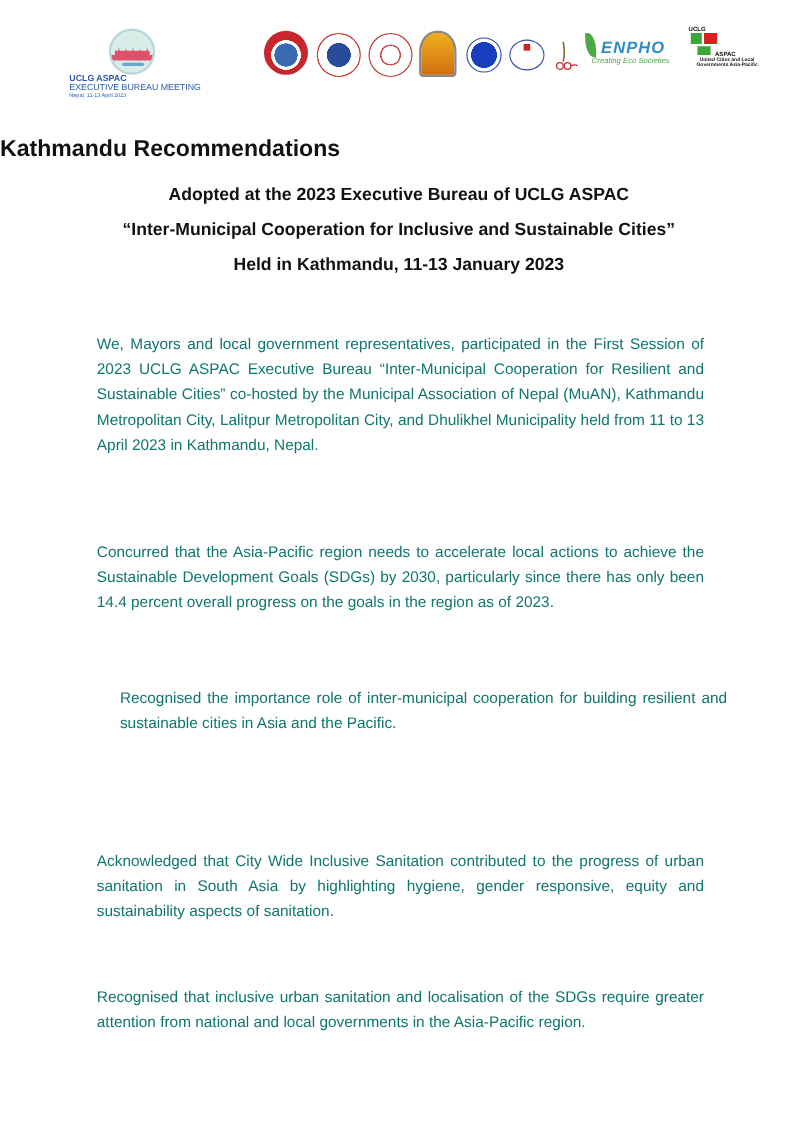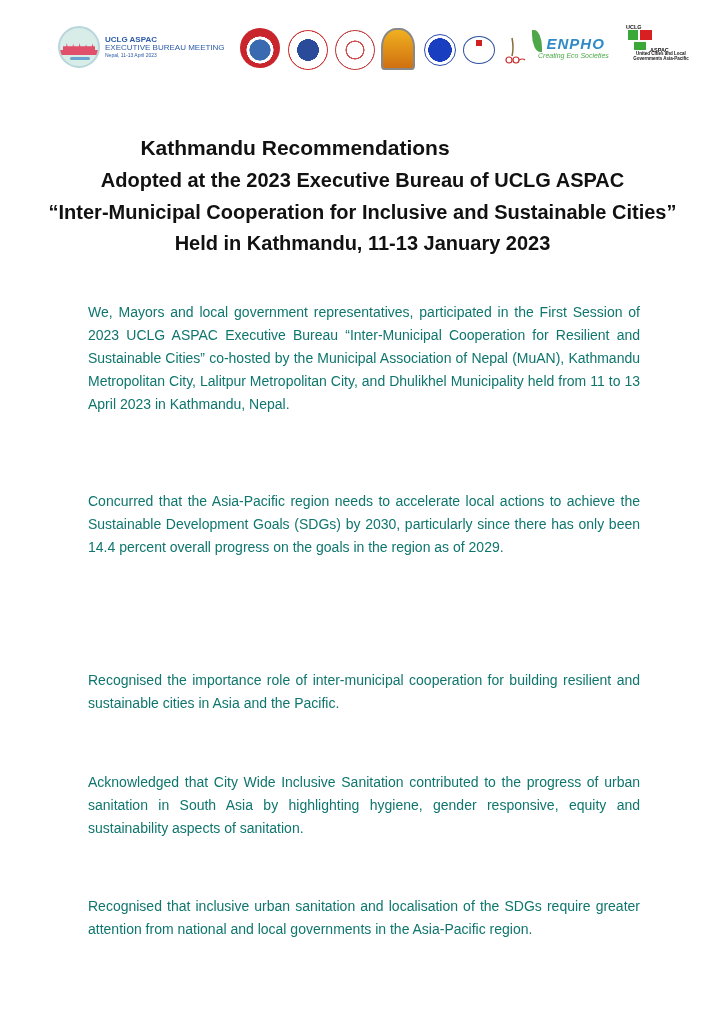--- a/index.html
+++ b/index.html
@@ -1,18 +1,18 @@
 <!DOCTYPE html>
 <html><head>
 <meta charset="utf-8">
 <style>
   html, body { margin: 0; padding: 0; background: #ffffff; }
   body { width: 725px; height: 1024px; position: relative; overflow: hidden; font-family: "Liberation Sans", "DejaVu Sans", sans-serif; color: #111; }
   .header { position: absolute; top: 22px; left: 58px; right: 40px; height: 56px; }
-  .logo-event { position: absolute; left: 0; top: 4px; display: flex; align-items: center; }
+  .logo-event { position: absolute; left: 0; top: 4px; display: flex; align-items: center; flex-direction: column; }
   .event-circle { width: 38px; height: 38px; border-radius: 50%; background: #d8ece8; border: 2px solid #b8d6dc; position: relative; overflow: hidden; }
   .event-circle .skyline { position: absolute; left: 3px; right: 3px; top: 15px; height: 8px; background: #e0506a; clip-path: polygon(0 100%,0 40%,10% 40%,12% 0,14% 40%,30% 40%,32% 10%,34% 40%,50% 40%,52% 0,54% 40%,70% 40%,72% 20%,74% 40%,90% 40%,92% 5%,94% 40%,100% 40%,100% 100%); }
   .event-circle .band { position: absolute; left: 0; right: 0; top: 22px; height: 5px; background: #e0506a; }
   .event-circle .river { position: absolute; left: 10px; right: 8px; top: 29px; height: 3px; background: #6aa5cf; border-radius: 3px; }
   .event-text { margin-left: 5px; line-height: 1.05; }
   .event-text .l1 { font-size: 8px; font-weight: bold; color: #2b5aa8; }
   .event-text .l2 { font-size: 8px; font-weight: normal; color: #2b5aa8; }
   .event-text .l3 { font-size: 5px; color: #2b5aa8; }
   .seal { position: absolute; top: 8px; width: 38px; height: 38px; border-radius: 50%; }
   .seal-nepal { left: 182px; background: radial-gradient(circle at 50% 55%, #3a6bb0 0 35%, #ffffff 36% 45%, #c8262c 46% 100%); width: 40px; height: 40px; top: 6px; }
@@ -29,30 +29,30 @@
   .enpho .tag { display: block; font-size: 7px; font-style: italic; color: #4ea84a; margin-left: 6px; }
   .uclg { position: absolute; left: 568px; top: 2px; width: 70px; }
   .uclg .t1 { font-size: 5.5px; font-weight: bold; color: #111; }
   .uclg .grid { position: relative; width: 26px; height: 22px; margin-left: 2px; }
   .uclg .g1 { position: absolute; left: 0; top: 0; width: 10px; height: 10px; background: #3aa838; }
   .uclg .g2 { position: absolute; left: 12px; top: 0; width: 12px; height: 10px; background: #d82020; }
   .uclg .g3 { position: absolute; left: 6px; top: 12px; width: 12px; height: 8px; background: #3aa838; }
   .uclg .t2 { position: absolute; left: 22px; top: 17px; font-size: 5.5px; font-weight: bold; color: #111; }
   .uclg .t3 { font-size: 4.5px; font-weight: bold; color: #111; text-align: center; line-height: 1.1; }
 
-  .title { position: absolute; top: 136px; left: 0; width: 590px; text-align: center; font-size: 21px; font-weight: bold; color: #111; }
-  .subtitle { position: absolute; left: 0; width: 725px; text-align: center; font-size: 20px; font-weight: bold; color: #111; }
+  .title { position: absolute; top: 124px; left: 0; width: 590px; font-size: 21px; font-weight: bold; color: #111; }
+  .subtitle { position: absolute; left: 0; width: 725px; text-align: center; font-size: 16px; font-weight: bold; color: #111; }
   .st1 { top: 169px; }
   .st2 { top: 201px; }
   .st3 { top: 232px; }
 
   .para { position: absolute; left: 88px; width: 552px; font-size: 14px; line-height: 23px; text-align: justify; color: #0f766e; }
   .p1 { top: 287px; }
   .p2 { top: 476px; }
-  .p3 { top: 655px; }
+  .p3 { top: 609px; margin-left: 21px; }
   .p4 { top: 727px; margin-top: 44px; }
   .p5 { top: 881px; }
 </style>
 </head>
 <body>
 
 <div class="header">
   <div class="logo-event">
     <div class="event-circle">
       <div class="skyline"></div>
@@ -95,16 +95,16 @@
     <div class="t3">United Cities and Local Governments Asia-Pacific</div>
   </div>
 </div>
 
 <div class="title">Kathmandu Recommendations</div>
 <div class="subtitle st1">Adopted at the 2023 Executive Bureau of UCLG ASPAC</div>
 <div class="subtitle st2">“Inter-Municipal Cooperation for Inclusive and Sustainable Cities”</div>
 <div class="subtitle st3">Held in Kathmandu, 11-13 January 2023</div>
 
 <p class="para p1">We, Mayors and local government representatives, participated in the First Session of 2023 UCLG ASPAC Executive Bureau “Inter-Municipal Cooperation for Resilient and Sustainable Cities” co-hosted by the Municipal Association of Nepal (MuAN), Kathmandu Metropolitan City, Lalitpur Metropolitan City, and Dhulikhel Municipality held from 11 to 13 April 2023 in Kathmandu, Nepal.</p>
-<p class="para p2">Concurred that the Asia-Pacific region needs to accelerate local actions to achieve the Sustainable Development Goals (SDGs) by 2030, particularly since there has only been 14.4 percent overall progress on the goals in the region as of 2029.</p>
+<p class="para p2">Concurred that the Asia-Pacific region needs to accelerate local actions to achieve the Sustainable Development Goals (SDGs) by 2030, particularly since there has only been 14.4 percent overall progress on the goals in the region as of 2023.</p>
 <p class="para p3">Recognised the importance role of inter-municipal cooperation for building resilient and sustainable cities in Asia and the Pacific.</p>
 <p class="para p4">Acknowledged that City Wide Inclusive Sanitation contributed to the progress of urban sanitation in South Asia by highlighting hygiene, gender responsive, equity and sustainability aspects of sanitation.</p>
 <p class="para p5">Recognised that inclusive urban sanitation and localisation of the SDGs require greater attention from national and local governments in the Asia-Pacific region.</p>
 
 </body></html>

